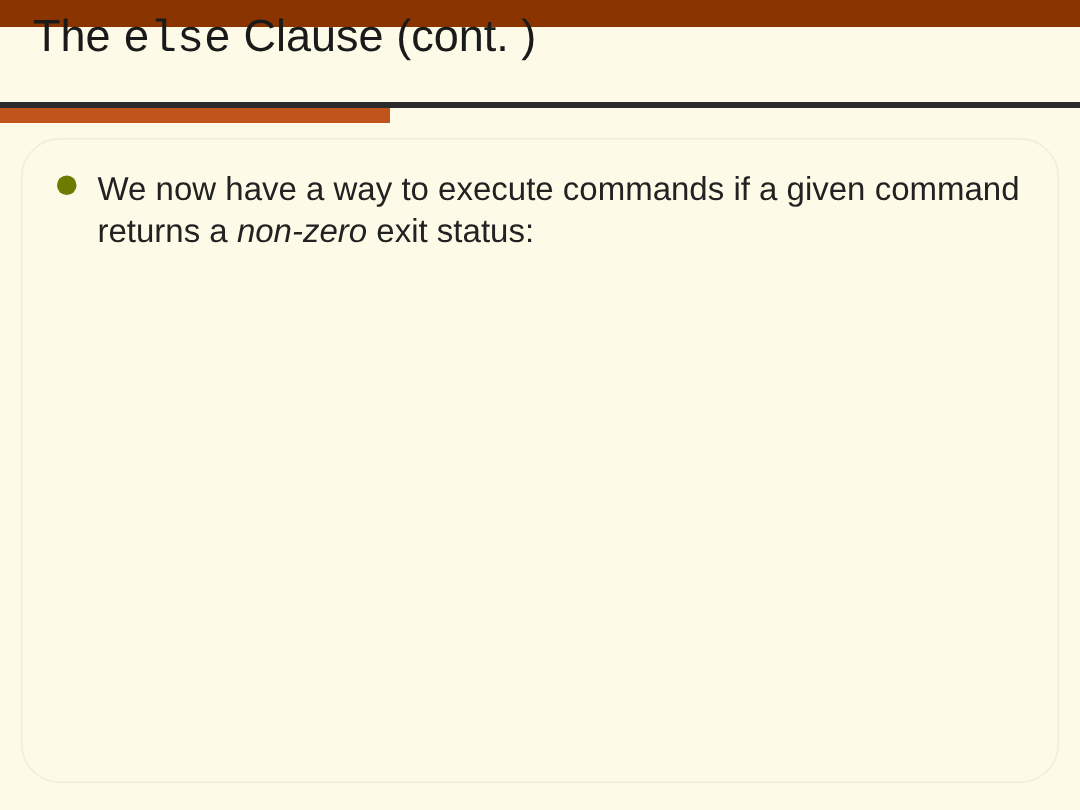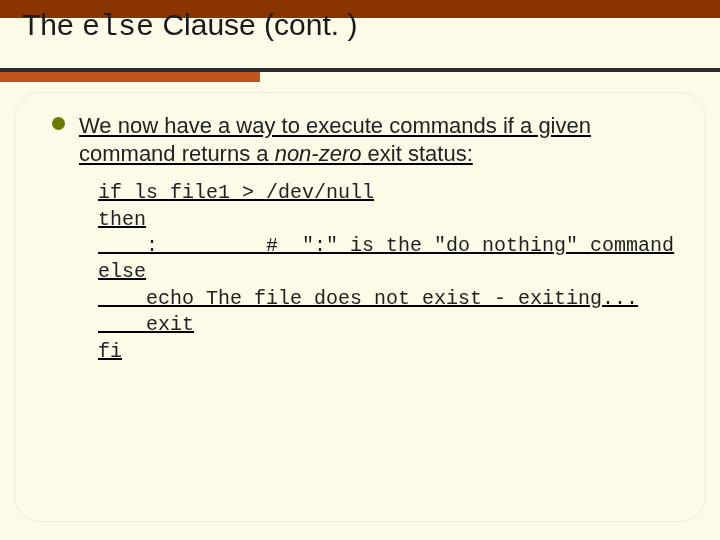--- a/index.html
+++ b/index.html
@@ -37,23 +37,22 @@
   .rule-accent {
     position: absolute;
     top: 72px; left: 0;
     width: 260px;
     height: 10px;
     background: #c1541d;
   }
   .content {
     position: absolute;
     top: 112px;
-    left: 52px;
+    left: 38px;
     right: 28px;
-    text-decoration: underline;
   }
   .bullet-row {
     display: flex;
     align-items: flex-start;
     gap: 14px;
   }
   .bullet-dot {
     width: 13px;
     height: 13px;
     border-radius: 50%;
@@ -101,20 +100,13 @@
 
 <div class="card"></div>
 
 <div class="content">
   <div class="bullet-row">
     <div class="bullet-dot"></div>
     <div class="bullet-text">
       <span>We now have a way to execute commands if a given command returns a </span><span class="ital">non-zero</span><span> exit status:</span>
     </div>
   </div>
-  <div class="code-block">if ls file1 &gt; /dev/null
-then
-    :         #  ":" is the "do nothing" command
-else
-    echo The file does not exist - exiting...
-    exit
-fi</div>
 </div>
 
 </body></html>

